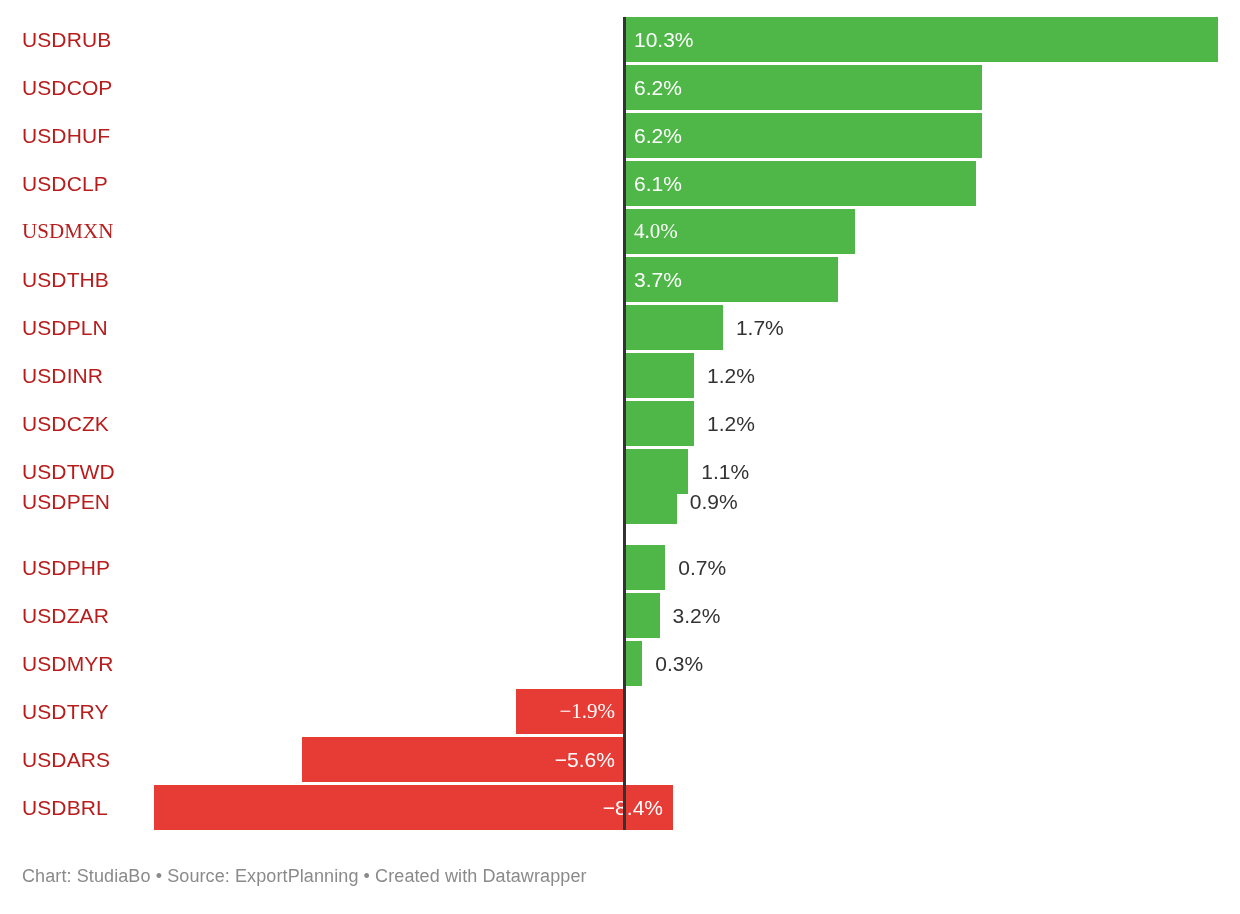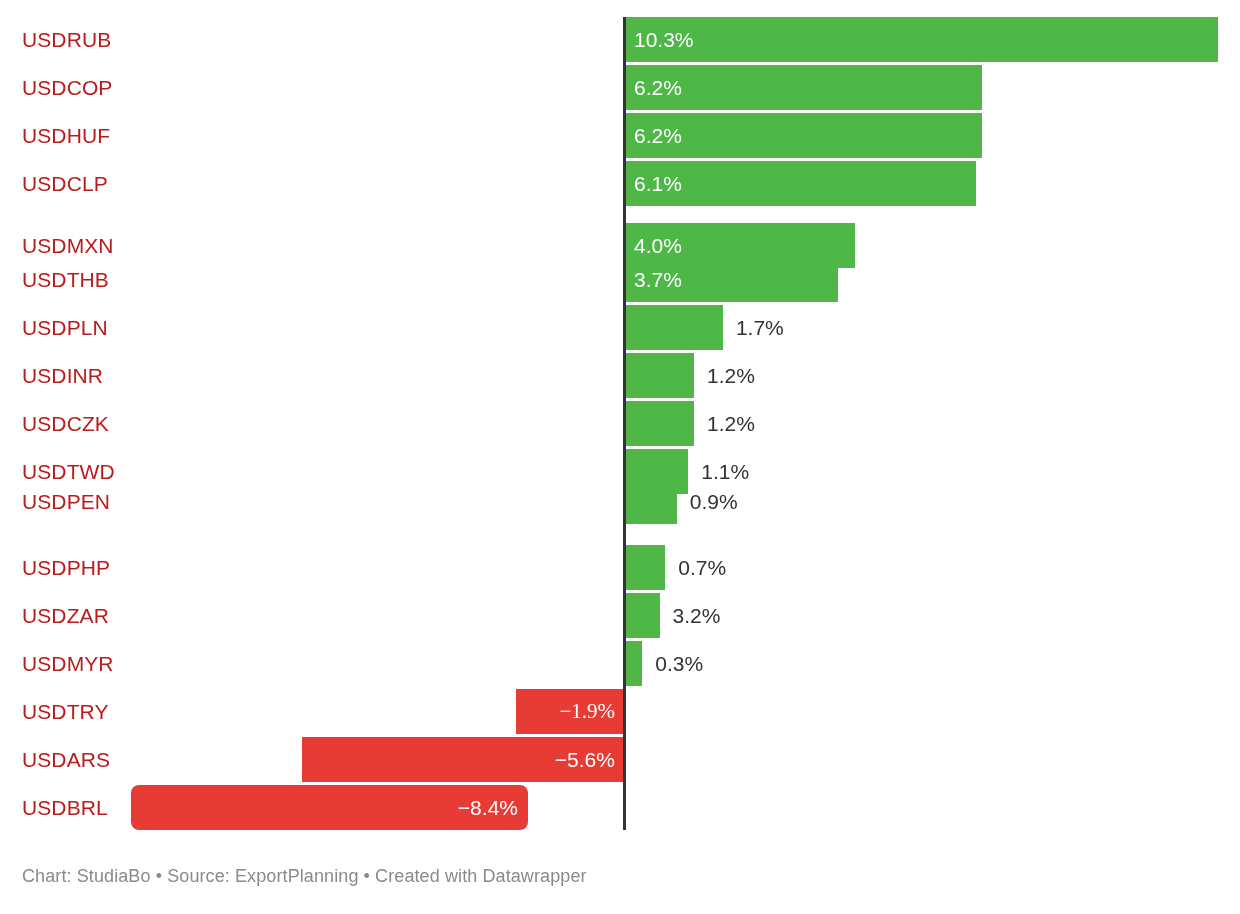--- a/index.html
+++ b/index.html
@@ -119,21 +119,21 @@
         <div class="bar pos" style="width: 357.12px; left: 625px;">
           <div class="val-inside left">6.2%</div>
         </div>
       </div>
       <div class="row" style="top: 161px;">
         <div class="cat-label">USDCLP</div>
         <div class="bar pos" style="width: 351.36px; left: 625px;">
           <div class="val-inside left">6.1%</div>
         </div>
       </div>
-      <div class="row" style="top: 223px;">
+      <div class="row" style="top: 209px; font-family: Liberation Serif, serif;">
         <div class="cat-label">USDMXN</div>
         <div class="bar pos" style="width: 230.4px; left: 625px;">
           <div class="val-inside left">4.0%</div>
         </div>
       </div>
       <div class="row" style="top: 257px; padding-left: 48px;">
         <div class="cat-label">USDTHB</div>
         <div class="bar pos" style="width: 213.12px; left: 625px;">
           <div class="val-inside left">3.7%</div>
         </div>
@@ -185,21 +185,21 @@
         </div>
       </div>
       <div class="row" style="top: 737px;">
         <div class="cat-label">USDARS</div>
         <div class="bar neg" style="width: 322.56px; left: 302.44px;">
           <div class="val-inside right">−5.6%</div>
         </div>
       </div>
       <div class="row" style="top: 785px;">
         <div class="cat-label">USDBRL</div>
-        <div class="bar neg" style="width: 397px; left: 131px; border-radius: 8px;">
+        <div class="bar neg" style="width: 519px; left: 154px;">
           <div class="val-inside right">−8.4%</div>
         </div>
       </div>
     </div>
 
   <div class="zero-line" id="zero-line" style="left: 623px; top: 17px; height: 813px; background: rgb(51, 51, 51);"></div>
 
   <div class="footer">Chart: StudiaBo • Source: ExportPlanning • Created with Datawrapper</div>
 
 </div>

